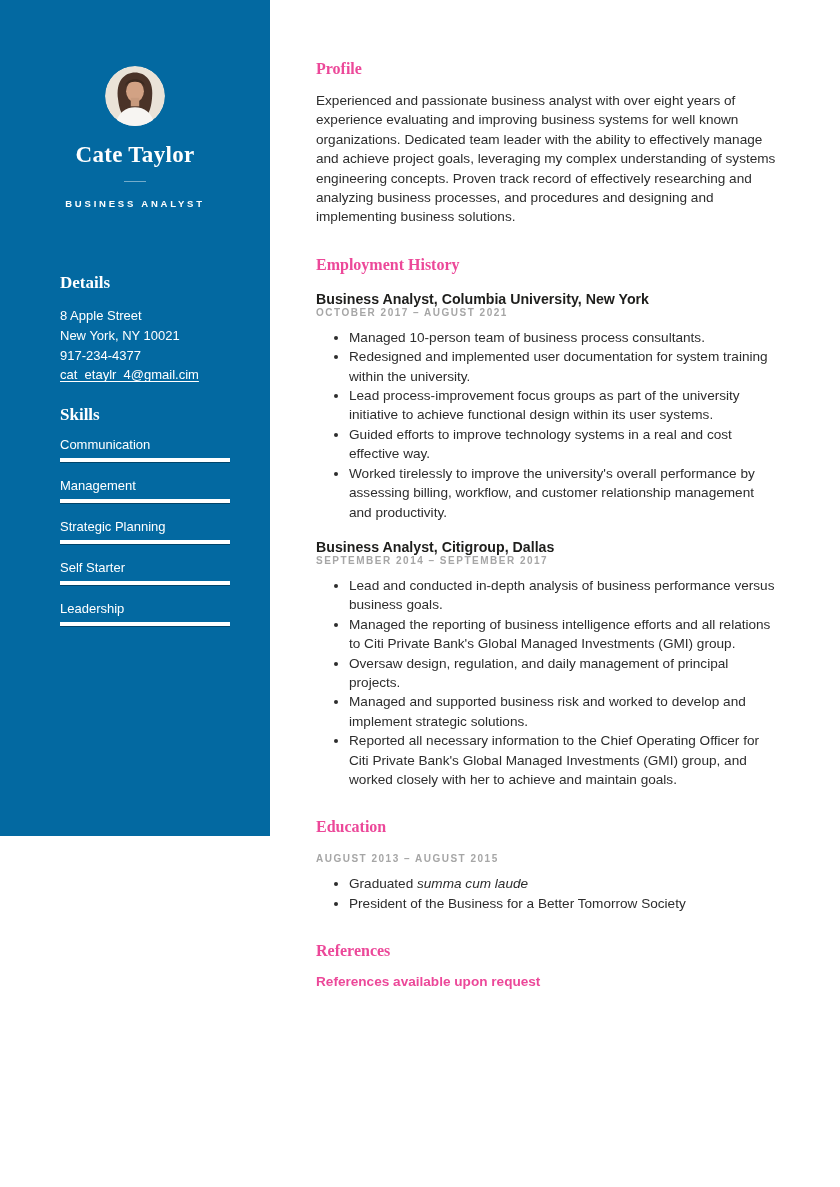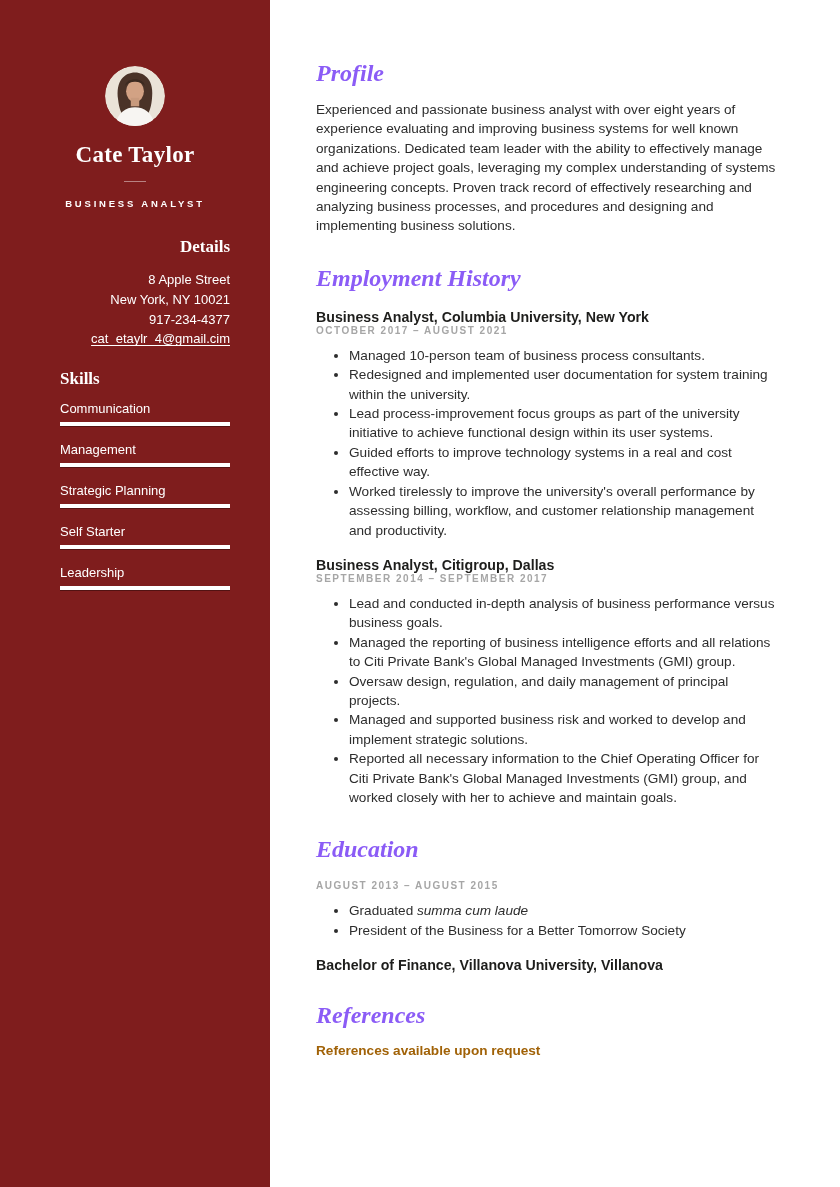--- a/index.html
+++ b/index.html
@@ -3,22 +3,22 @@
 <meta charset="utf-8">
 <style>
   * { margin:0; padding:0; box-sizing:border-box; }
   html,body { width:840px; background:#ffffff; }
   body { font-family:"Liberation Sans", sans-serif; }
   .page {
     position:relative; width:840px; height:1187px; background:#ffffff; overflow:hidden;
   }
   
   .sidebar {
-    position:absolute; left:0; top:0; width:270px; height:1187px;
-    background:#7f1d1d; color:#ffffff;
+    position:absolute; left:0; top:0; width:270px; height:836px;
+    background:#0369a1; color:#ffffff;
   }
   .sidebar-head { padding-top:66px; text-align:center; }
   .avatar {
     width:60px; height:60px; border-radius:50%; overflow:hidden;
     margin:0 auto; display:block;
   }
   .avatar svg { display:block; width:60px; height:60px; }
   .person-name {
     font-family:"Liberation Serif", serif; font-weight:bold;
     font-size:23px; color:#ffffff; margin-top:16px; letter-spacing:0.3px;
@@ -29,55 +29,55 @@
   }
   .person-role {
     margin-top:16px; font-size:9.5px; font-weight:bold;
     letter-spacing:2.8px; color:#ffffff;
   }
   .side-block { padding:0 40px 0 60px; }
   .side-heading {
     font-family:"Liberation Serif", serif; font-weight:bold;
     font-size:17px; color:#ffffff;
   }
-  .details-block { margin-top:28px;text-align:right; }
+  .details-block { margin-top:64px; }
   .contact-line { font-size:13px; line-height:19.8px; color:#ffffff; }
   .contact-lines { margin-top:13px; }
   .email-link { color:#ffffff; text-decoration:underline; text-underline-offset:2px; }
   .skills-block { margin-top:20px; }
   .skill-list { margin-top:12px; }
   .skill-item { margin-bottom:16px; }
   .skill-label { font-size:13px; color:#ffffff; }
   .skill-bar-track { margin-top:6px; height:4px; position:relative; }
   .skill-bar-fill {
     height:4px; background:#ffffff;
     box-shadow:0 1px 0 rgba(0,0,0,0.35);
   }
   
   .main {
     position:absolute; left:316px; top:0; width:464px; padding-top:60px;
     color:#2D2D2D;
   }
   .section-heading {
     font-family:"Liberation Serif", serif; font-weight:bold;
-    font-size:24px; color:#8b5cf6;font-style:italic;
+    font-size:16px; color:#ec4899;
   }
   .profile-text {
     margin-top:13px; font-size:13.6px; line-height:19.4px; color:#2D2D2D;
   }
   .section { margin-top:29px; }
   .entry { margin-top:17px; }
   .entry-title { font-size:14.2px; font-weight:bold; color:#1E1E1C; }
   .entry-dates {
     font-size:10px; letter-spacing:1.5px; color:#A6A6A6;
     font-weight:bold;
   }
   ul.bullets { margin-top:10px; padding-left:33px; list-style:disc; }
   ul.bullets li { font-size:13.6px; line-height:19.4px; color:#2D2D2D; }
-  .references-text { margin-top:14px; font-size:13.6px; font-weight:bold; color:#a16207; }
+  .references-text { margin-top:14px; font-size:13.6px; font-weight:bold; color:#ec4899; }
 </style>
 </head>
 <body>
 
 <div class="page">
 
   <aside class="sidebar">
     <div class="sidebar-head">
       <span class="avatar">
         <svg viewBox="0 0 64 64">
@@ -183,21 +183,20 @@
 
       <div class="entry">
         <div class="entry-dates">AUGUST 2013 – AUGUST 2015</div>
         <ul class="bullets">
           <li><span>Graduated </span><i>summa cum laude</i></li>
           <li><span>President of the Business for a Better Tomorrow Society</span><i></i></li>
         </ul>
       </div>
 
       <div class="entry">
-        <div class="entry-title">Bachelor of Finance, Villanova University, Villanova</div>
       </div>
     </section>
 
     <section class="section">
       <h2 class="section-heading">References</h2>
       <div class="references-text">References available upon request</div>
     </section>
 
   </main>
 </div>

